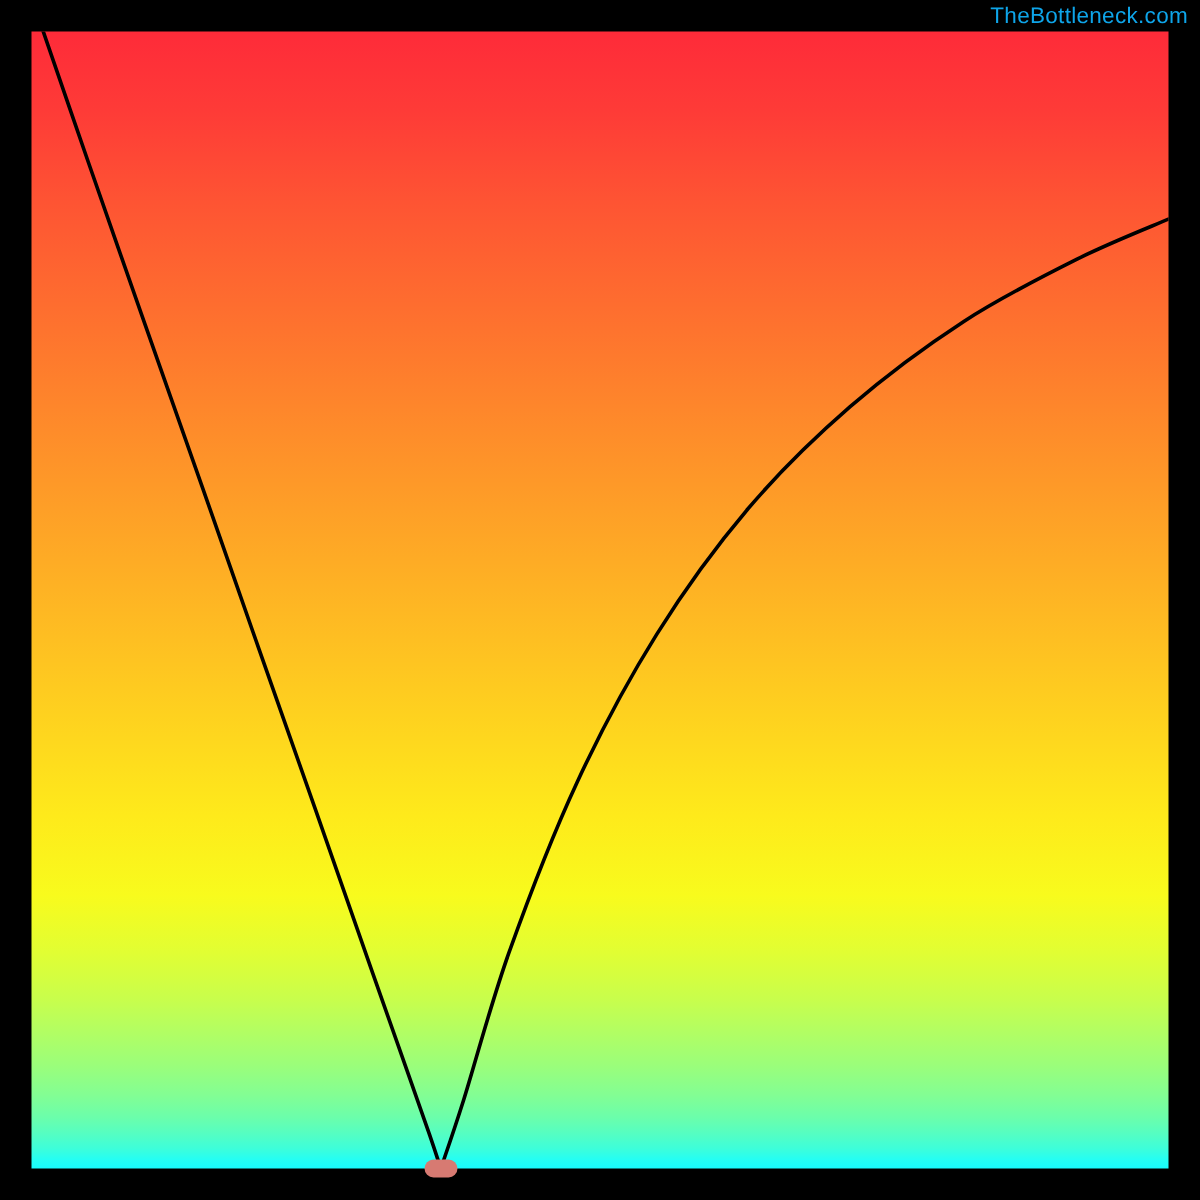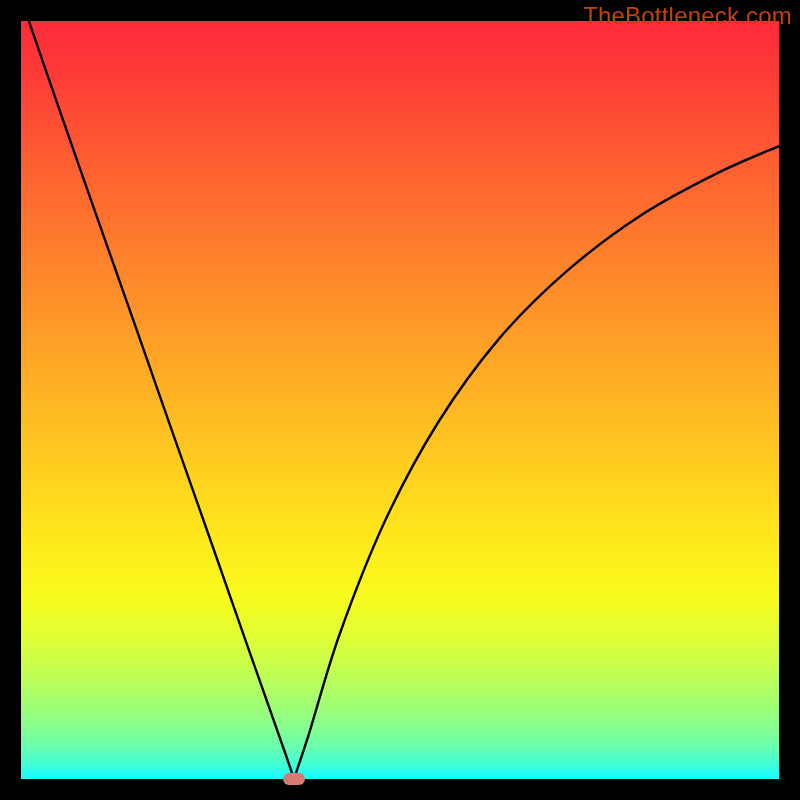--- a/index.html
+++ b/index.html
@@ -37,22 +37,22 @@
       #54fec3 97%,
       #3cfedb 98.3%,
       #25fef3 99.2%,
       #18fbfe 100%
     );
   }
   .watermark {
     position: absolute;
     top: 2px;
     right: 8px;
-    color: #c2410c;
-    font-size: 24px;
+    color: #0ea5e9;
+    font-size: 15px;
     font-weight: 500;
     letter-spacing: 0.2px;
   }
   .curve {
     position: absolute;
     left: 21px;
     top: 21px;
     width: 758px;
     height: 758px;
     pointer-events: none;

